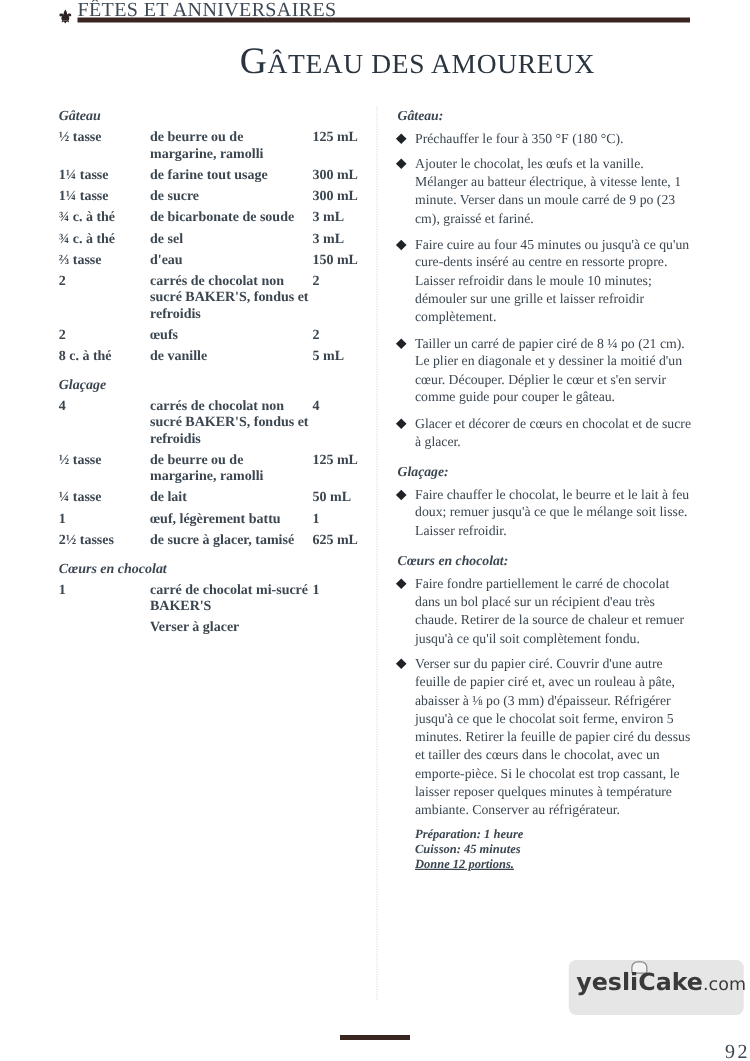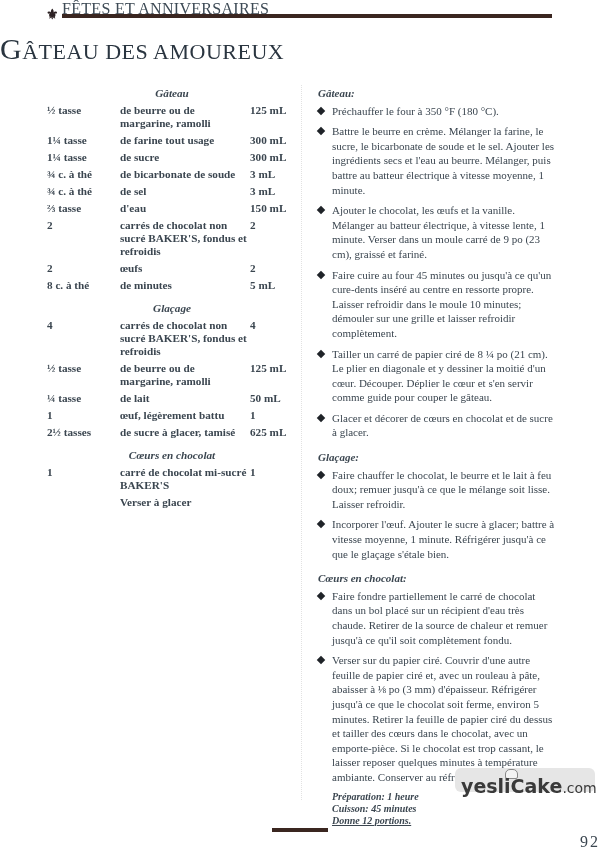--- a/index.html
+++ b/index.html
@@ -4,41 +4,41 @@
   <style>
     html, body { margin: 0; padding: 0; }
     body {
       width: 600px; height: 849px; background: #ffffff; position: relative; overflow: hidden;
       font-family: "DejaVu Serif", serif; color: #2a3540;
     }
     .header { position: absolute; left: 0; top: 0; width: 600px; height: 26px; }
     .ornament { position: absolute; left: 46px; top: 6px; width: 14px; height: 16px; font-size: 14px; line-height: 16px; color: #2b2022; font-weight: bold; }
     .section-label { position: absolute; left: 62px; top: 0px; font-family: "Liberation Serif", serif; font-size: 16px; letter-spacing: 0.3px; color: #3d4a55; }
     .header-rule { position: absolute; left: 62px; top: 14px; width: 490px; height: 4px; background: #3a2620; }
-    .title { position: absolute; left: 0; top: 32px; width: 476px; text-align: left; font-family: "Liberation Serif", serif; font-size: 22px; letter-spacing: 0.5px; color: #2a3540; }
+    .title { position: absolute; left: 0; top: 32px; width: 476px; text-align: right; font-family: "Liberation Serif", serif; font-size: 22px; letter-spacing: 0.5px; color: #2a3540; }
     .title .cap { font-size: 30px; }
 
     .left { position: absolute; left: 47px; top: 87px; width: 250px; font-family: "Liberation Serif", serif; font-size: 11.2px; font-weight: bold; color: #3b4650; }
-    .group-head { font-style: italic; font-weight: bold; margin: 0 0 5px 0; text-align: center; }
+    .group-head { font-style: italic; font-weight: bold; margin: 0 0 5px 0; }
     .ing { display: flex; margin-bottom: 4px; line-height: 13px; }
     .ing .qty { width: 73px; flex: none; }
     .ing .desc { width: 130px; flex: none; }
     .ing .metric { flex: 1; }
     .group-gap { height: 6px; }
 
     .divider { position: absolute; left: 301px; top: 85px; width: 0; height: 715px; border-left: 1px dotted #e2e2e2; }
 
     .right { position: absolute; left: 318px; top: 86px; width: 240px; font-family: "Liberation Serif", serif; font-size: 11px; color: #3b4650; line-height: 14.6px; }
     .r-head { font-style: italic; font-weight: bold; margin: 0 0 3px 0; }
     .step { position: relative; padding-left: 14px; margin-bottom: 6px; }
     .bullet { position: absolute; left: 0; top: 4px; width: 6px; height: 6px; background: #1f2328; transform: rotate(45deg); }
     .r-gap { height: 4px; }
     .meta { font-style: italic; font-weight: bold; font-size: 10px; line-height: 12px; padding-left: 14px; margin-top: 2px; }
 
-    .logo { position: absolute; left: 455px; top: 768px; width: 140px; height: 24px; background: #e6e6e6; border-radius: 6px; }
+    .logo { position: absolute; left: 455px; top: 768px; width: 140px; height: 44px; background: #e6e6e6; border-radius: 6px; }
     .logo-text { position: absolute; left: 6px; top: 7px; font-family: "DejaVu Sans", sans-serif; color: #3a3a3a; }
     .logo-main { font-weight: bold; font-size: 19px; }
     .logo-com { font-size: 14px; }
     .chef-hat { position: absolute; left: 50px; top: 1px; width: 11px; height: 8px; border: 1px solid #888; border-radius: 5px 5px 2px 2px; background: #f3f3f3; }
 
     .footer-rule { position: absolute; left: 272px; top: 828px; width: 56px; height: 4px; background: #3a2620; }
     .page-num { position: absolute; left: 0; top: 833px; width: 600px; text-align: right; font-family: "Liberation Serif", serif; font-size: 16px; letter-spacing: 2px; color: #3b4650; }
   </style>
 </head>
 <body>
@@ -90,21 +90,21 @@
       <span class="desc">carrés de chocolat non sucré BAKER'S, fondus et refroidis</span>
       <span class="metric">2</span>
     </div>
     <div class="ing">
       <span class="qty">2</span>
       <span class="desc">œufs</span>
       <span class="metric">2</span>
     </div>
     <div class="ing">
       <span class="qty">8 c. à thé</span>
-      <span class="desc">de minutes</span>
+      <span class="desc">de vanille</span>
       <span class="metric">5 mL</span>
     </div>
     <div class="group-gap"></div>
     <div class="group-head">Glaçage</div>
     <div class="ing">
       <span class="qty">4</span>
       <span class="desc">carrés de chocolat non sucré BAKER'S, fondus et refroidis</span>
       <span class="metric">4</span>
     </div>
     <div class="ing">
@@ -139,29 +139,27 @@
       <span class="desc">Verser à glacer</span>
       <span class="metric"></span>
     </div>
   </div>
 
 <div class="divider"></div>
 
 <div class="right" id="method">
     <div class="r-head">Gâteau:</div>
     <div class="step"><span class="bullet"></span><span>Préchauffer le four à 350 °F (180 °C).</span></div>
-    <div class="step"><span class="bullet"></span><span>Battre le beurre en crème. Mélanger la farine, le sucre, le bicarbonate de soude et le sel. Ajouter les ingrédients secs et l'eau au beurre. Mélanger, puis battre au batteur électrique à vitesse moyenne, 1 minute.</span></div>
     <div class="step"><span class="bullet"></span><span>Ajouter le chocolat, les œufs et la vanille. Mélanger au batteur électrique, à vitesse lente, 1 minute. Verser dans un moule carré de 9 po (23 cm), graissé et fariné.</span></div>
     <div class="step"><span class="bullet"></span><span>Faire cuire au four 45 minutes ou jusqu'à ce qu'un cure-dents inséré au centre en ressorte propre. Laisser refroidir dans le moule 10 minutes; démouler sur une grille et laisser refroidir complètement.</span></div>
     <div class="step"><span class="bullet"></span><span>Tailler un carré de papier ciré de 8 ¼ po (21 cm). Le plier en diagonale et y dessiner la moitié d'un cœur. Découper. Déplier le cœur et s'en servir comme guide pour couper le gâteau.</span></div>
     <div class="step"><span class="bullet"></span><span>Glacer et décorer de cœurs en chocolat et de sucre à glacer.</span></div>
     <div class="r-gap"></div>
     <div class="r-head">Glaçage:</div>
     <div class="step"><span class="bullet"></span><span>Faire chauffer le chocolat, le beurre et le lait à feu doux; remuer jusqu'à ce que le mélange soit lisse. Laisser refroidir.</span></div>
-    <div class="step"><span class="bullet"></span><span>Incorporer l'œuf. Ajouter le sucre à glacer; battre à vitesse moyenne, 1 minute. Réfrigérer jusqu'à ce que le glaçage s'étale bien.</span></div>
     <div class="r-gap"></div>
     <div class="r-head">Cœurs en chocolat:</div>
     <div class="step"><span class="bullet"></span><span>Faire fondre partiellement le carré de chocolat dans un bol placé sur un récipient d'eau très chaude. Retirer de la source de chaleur et remuer jusqu'à ce qu'il soit complètement fondu.</span></div>
     <div class="step"><span class="bullet"></span><span>Verser sur du papier ciré. Couvrir d'une autre feuille de papier ciré et, avec un rouleau à pâte, abaisser à ⅛ po (3 mm) d'épaisseur. Réfrigérer jusqu'à ce que le chocolat soit ferme, environ 5 minutes. Retirer la feuille de papier ciré du dessus et tailler des cœurs dans le chocolat, avec un emporte-pièce. Si le chocolat est trop cassant, le laisser reposer quelques minutes à température ambiante. Conserver au réfrigérateur.</span></div>
     <div class="meta">Préparation: 1 heure</div>
     <div class="meta" style="margin-top: 0px;">Cuisson: 45 minutes</div>
     <div class="meta" style="margin-top: 0px; text-decoration: underline;">Donne 12 portions.</div>
   </div>
 
 <div class="logo">

